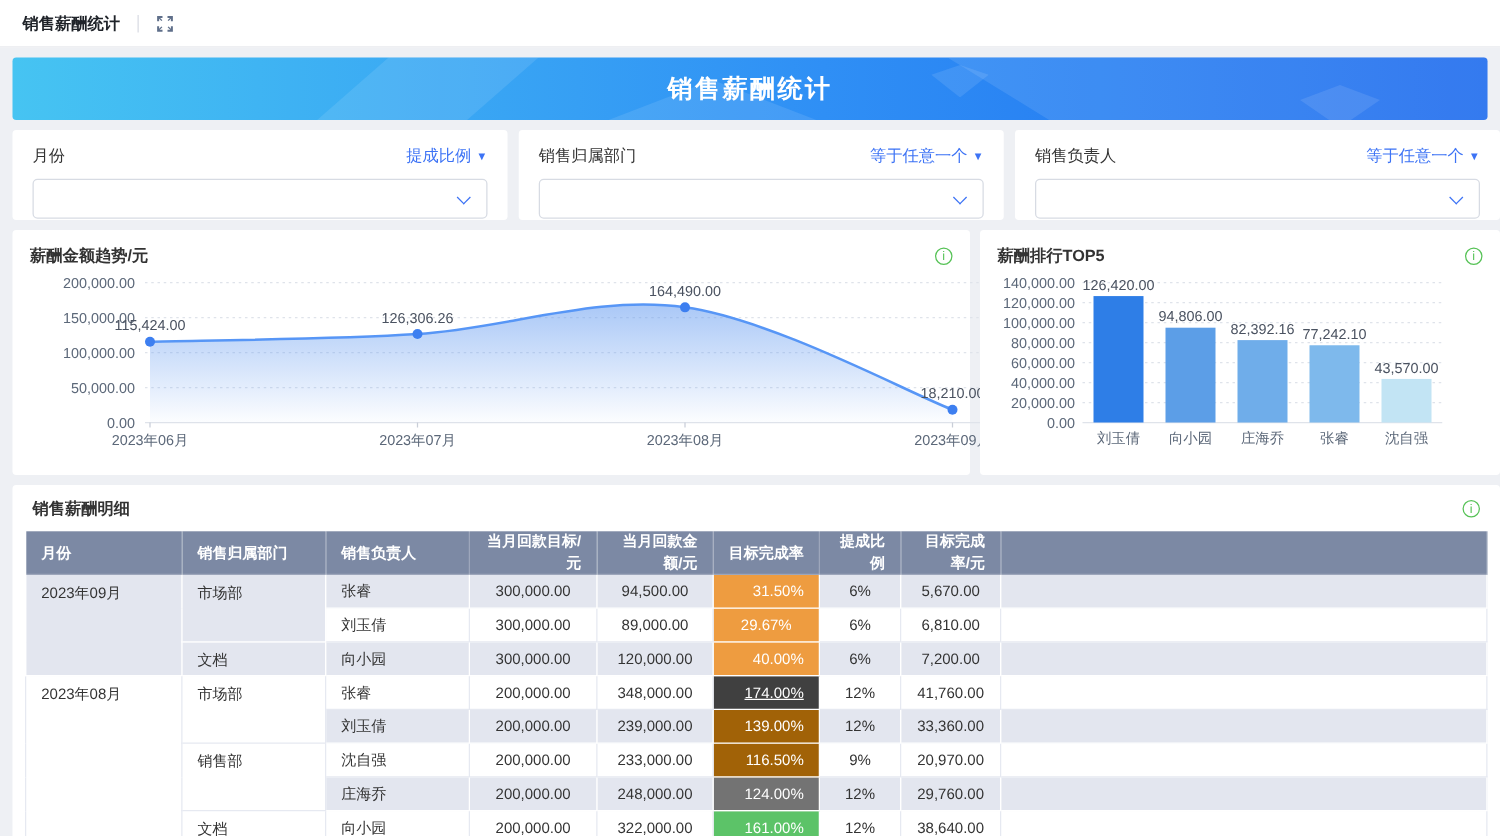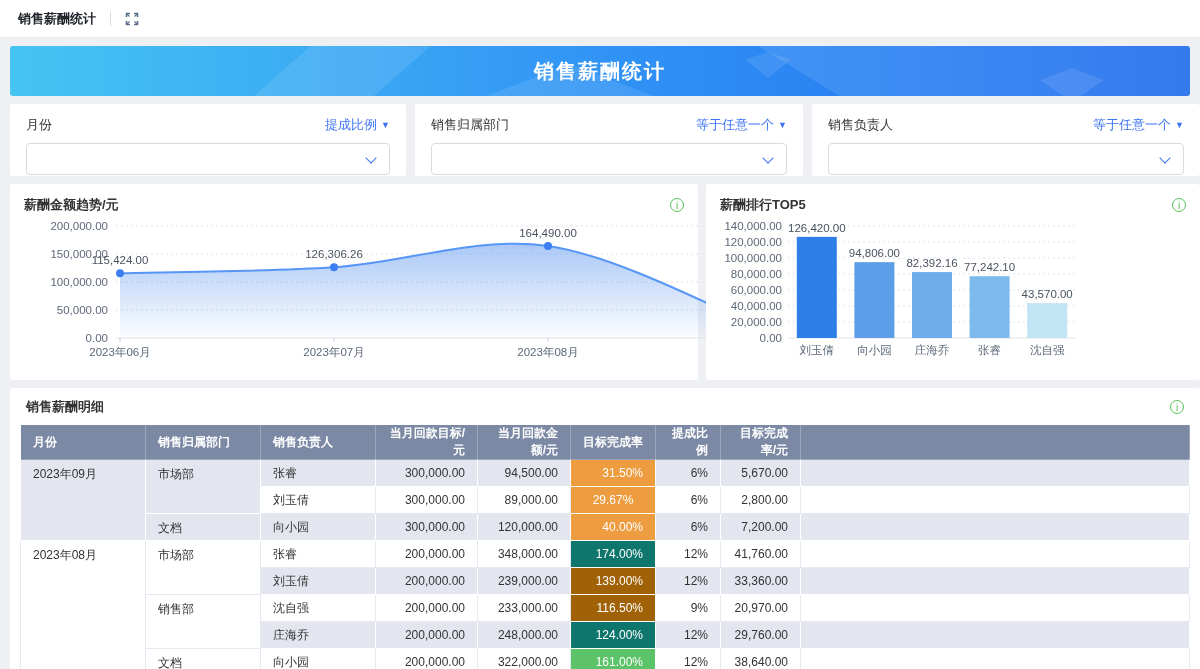--- a/index.html
+++ b/index.html
@@ -38,37 +38,37 @@
   .filter-op { font-size:13px; color:#3D73F5; cursor:pointer; display:inline-flex; align-items:center; gap:4px; }
   .filter-op .caret { font-size:9px; line-height:1; }
   .select { position:relative; margin-top:9px; height:32px; border:1px solid #d7dbe3;
     border-radius:4px; background:#fff; cursor:pointer; }
   .select .chev { position:absolute; right:14px; top:10px; width:8px; height:8px;
     border-right:1.5px solid #3D73F5; border-bottom:1.5px solid #3D73F5; transform:rotate(45deg); }
 
   
   .charts-row { display:flex; gap:8px; margin:8px 0 0 10px; width:1190px; }
   .chart-card { height:196px; padding:12px 14px; }
-  .trend { width:688px; } .rank { flex:1; }
+  .trend { width:766px; } .rank { flex:1; }
   .panel-head { display:flex; justify-content:space-between; align-items:center; margin-bottom:4px; }
   .panel-title { font-size:13px; font-weight:600; color:#333; }
   .info-icon { width:14px; height:14px; border-radius:50%; border:1px solid #56c256;
     color:#56c256; font-size:10px; line-height:13px; text-align:center; cursor:pointer;
     font-style:normal; flex:none; }
   svg text { font-family:"Liberation Sans","DejaVu Sans",sans-serif; }
 
   
   .table-panel { margin:8px 0 0 10px; width:1190px; height:300px; padding:10px 10px 0; }
   .table-panel .panel-head { padding:0 6px; margin-bottom:8px; }
   table { border-collapse:collapse; width:1170px; table-layout:fixed; font-size:12px; }
   th { background:#7C89A4; color:#fff; font-weight:600; height:28px; text-align:left;
     padding:0 12px; border:1px solid rgba(255,255,255,0.25); }
   th.num { text-align:right; }
   td { height:27px; border:1px solid #e6e9f1; padding:0 12px; color:#333; background:#fff; }
-  td.num { text-align:right; }
+  td.num { text-align:center; }
   td.span { vertical-align:top; padding-top:6px; }
   tr.gray > td { background:#E3E6EF; border-color:#fff; }
   td.gray { background:#E3E6EF !important; border-color:#fff !important; }
   td.rate { color:#fff; text-align:right; border-color:#fff; }
 </style>
 </head>
 <body>
 
 <div class="app">
 
@@ -259,40 +259,40 @@
             <td class="num">6%</td>
             <td class="num">5,670.00</td>
             <td></td>
           </tr>
           <tr class="">
             <td>刘玉倩</td>
             <td class="num">300,000.00</td>
             <td class="num">89,000.00</td>
             <td class="rate" style="background: rgb(238, 156, 64); text-align: center;">29.67%</td>
             <td class="num">6%</td>
-            <td class="num">2,800.00</td>
+            <td class="num">6,810.00</td>
             <td></td>
           </tr>
           <tr class="gray">
             <td class="span gray">文档</td>
             <td>向小园</td>
             <td class="num">300,000.00</td>
             <td class="num">120,000.00</td>
             <td class="rate" style="background: rgb(238, 156, 64);">40.00%</td>
             <td class="num">6%</td>
             <td class="num">7,200.00</td>
             <td></td>
           </tr>
           <tr class="">
             <td class="span" rowspan="5">2023年08月</td>
             <td class="span" rowspan="2">市场部</td>
             <td>张睿</td>
             <td class="num">200,000.00</td>
             <td class="num">348,000.00</td>
-            <td class="rate" style="background: #0f766e;">174.00%</td>
+            <td class="rate" style="background: #404040; text-decoration: underline;">174.00%</td>
             <td class="num">12%</td>
             <td class="num">41,760.00</td>
             <td></td>
           </tr>
           <tr class="gray">
             <td>刘玉倩</td>
             <td class="num">200,000.00</td>
             <td class="num">239,000.00</td>
             <td class="rate" style="background: #a16207;">139.00%</td>
             <td class="num">12%</td>
@@ -306,21 +306,21 @@
             <td class="num">233,000.00</td>
             <td class="rate" style="background: #a16207;">116.50%</td>
             <td class="num">9%</td>
             <td class="num">20,970.00</td>
             <td></td>
           </tr>
           <tr class="gray">
             <td>庄海乔</td>
             <td class="num">200,000.00</td>
             <td class="num">248,000.00</td>
-            <td class="rate" style="background: #0f766e;">124.00%</td>
+            <td class="rate" style="background: #737373;">124.00%</td>
             <td class="num">12%</td>
             <td class="num">29,760.00</td>
             <td></td>
           </tr>
           <tr class="">
             <td class="span">文档</td>
             <td>向小园</td>
             <td class="num">200,000.00</td>
             <td class="num">322,000.00</td>
             <td class="rate" style="background: rgb(92, 195, 104);">161.00%</td>

